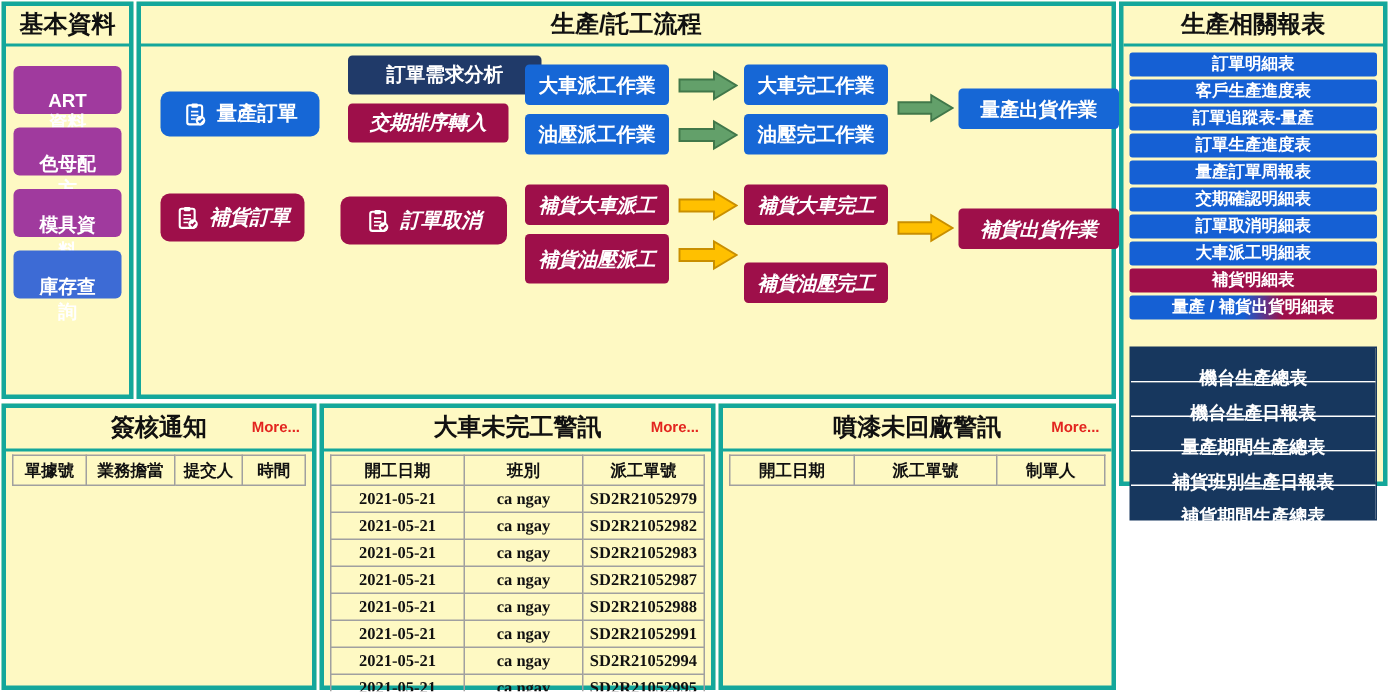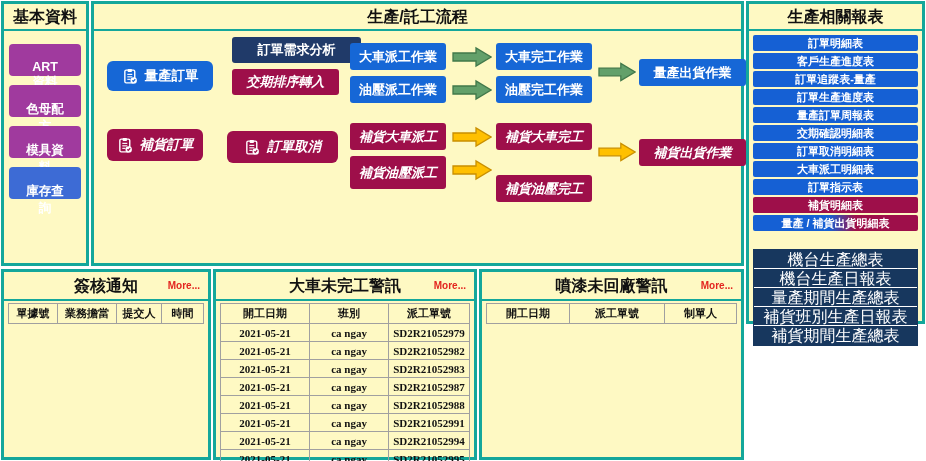--- a/index.html
+++ b/index.html
@@ -48,22 +48,22 @@
     border:none; border-radius:2px; color:#fff; font-weight:bold; font-size:11px;
     text-align:center; cursor:pointer; font-family:"Liberation Sans", sans-serif; padding:0;
   }
   .report-blue { background:#1560d4; }
   .report-crimson { background:#9e0f4a; }
   .report-split { background:linear-gradient(90deg,#1560d4 0%,#1560d4 46%,#9e0f4a 62%,#9e0f4a 100%); }
   .summary-list { margin:18px 4px 0 4px; border:1px solid #17375e; }
   .summary-item {
     display:block; width:100%; height:19px; line-height:19px;
     border:none; border-bottom:1px solid #fff; background:#17375e;
-    color:#fff; font-weight:normal; font-size:16px; text-align:center; cursor:pointer;
-    font-family:"Liberation Sans", sans-serif; padding:0;
+    color:#fff; font-weight:bold; font-size:12px; text-align:center; cursor:pointer;
+    font-family:"Liberation Sans", sans-serif; padding:11px;
   }
   .summary-item:last-child { border-bottom:none; }
   
   .sign-panel  { left:1px;  top:269px; width:210px; height:191px; }
   .truck-panel { left:213px; top:269px; width:264px; height:191px; }
   .paint-panel { left:479px; top:269px; width:265px; height:191px; }
   .bottom-title {
     height:27px; line-height:27px; text-align:center;
     font-size:16px; font-weight:bold; color:#111;
     border-bottom:2px solid #14a79b; position:relative;
@@ -187,21 +187,20 @@
     <div class="panel-title">生產相關報表</div>
     <div class="report-list">
       <button class="report-item report-blue">訂單明細表</button>
       <button class="report-item report-blue">客戶生產進度表</button>
       <button class="report-item report-blue">訂單追蹤表-量產</button>
       <button class="report-item report-blue">訂單生產進度表</button>
       <button class="report-item report-blue">量產訂單周報表</button>
       <button class="report-item report-blue">交期確認明細表</button>
       <button class="report-item report-blue">訂單取消明細表</button>
       <button class="report-item report-blue">大車派工明細表</button>
-      <button class="report-item report-blue">訂單指示表</button>
       <button class="report-item report-crimson">補貨明細表</button>
       <button class="report-item report-split">量產 / 補貨出貨明細表</button>
     </div>
     <div class="summary-list">
       <button class="summary-item">機台生產總表</button>
       <button class="summary-item">機台生產日報表</button>
       <button class="summary-item">量產期間生產總表</button>
       <button class="summary-item">補貨班別生產日報表</button>
       <button class="summary-item">補貨期間生產總表</button>
     </div>

